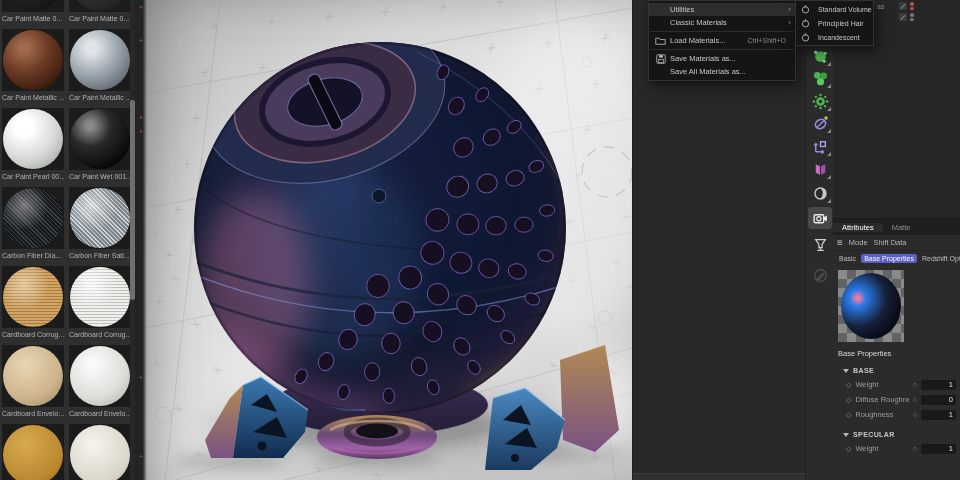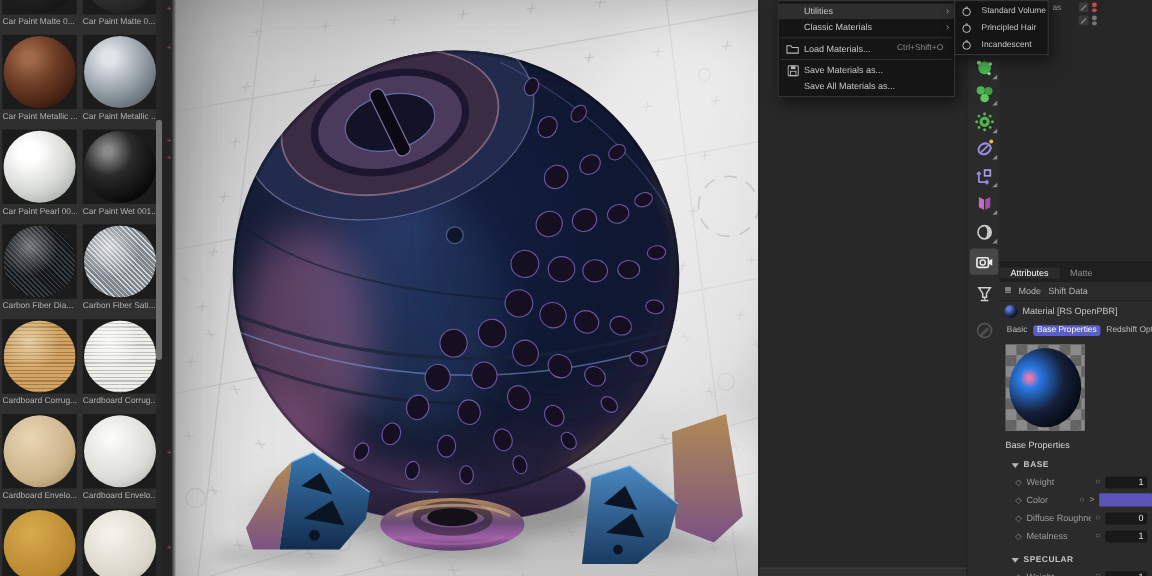--- a/index.html
+++ b/index.html
@@ -517,24 +517,20 @@
     <div class="attrpanel">
       <div class="tabbar" id="attr-tabs">
           <span class="tab active">Attributes</span>
           <span class="tab">Matte</span>
         </div>
       <div class="moderow">
         <span class="burger">≡</span>
         <span class="modelbl">Mode</span>
         <span class="modelbl">Shift Data</span>
       </div>
-      <div class="matrow">
-        <span class="matball"></span>
-        <span class="matlabel">Material [RS OpenPBR]</span>
-      </div>
       <div class="proptabs" id="prop-tabs">
           <span class="pt">Basic</span>
           <span class="pt active" style="background: rgb(90, 94, 198);">Base Properties</span>
           <span class="pt">Redshift Optimi</span>
         </div>
       <div class="preview">
         <div class="ball"></div>
       </div>
       <div class="bp-title">Base Properties</div>
       <div id="attr-rows">
@@ -543,34 +539,27 @@
             <span class="sec-name">BASE</span>
           </div>
           <div class="prow">
             <span class="dia">◇</span>
             <span class="plabel">Weight</span>
             <span class="anim">○</span>
             <span class="pfield">1</span>
           </div>
           <div class="prow">
             <span class="dia">◇</span>
-            <span class="plabel">Color</span>
-            <span class="anim">○</span>
-            <span class="exp">&gt;</span>
-            <span class="swatch" style="background: rgb(91, 84, 186);"></span>
-          </div>
-          <div class="prow">
-            <span class="dia">◇</span>
             <span class="plabel">Diffuse Roughness</span>
             <span class="anim">○</span>
             <span class="pfield">0</span>
           </div>
           <div class="prow">
             <span class="dia">◇</span>
-            <span class="plabel">Metalness</span>
+            <span class="plabel">Roughness</span>
             <span class="anim">○</span>
             <span class="pfield">1</span>
           </div>
           <div class="sec-h">
             <span class="chev"></span>
             <span class="sec-name">SPECULAR</span>
           </div>
           <div class="prow">
             <span class="dia">◇</span>
             <span class="plabel">Weight</span>

